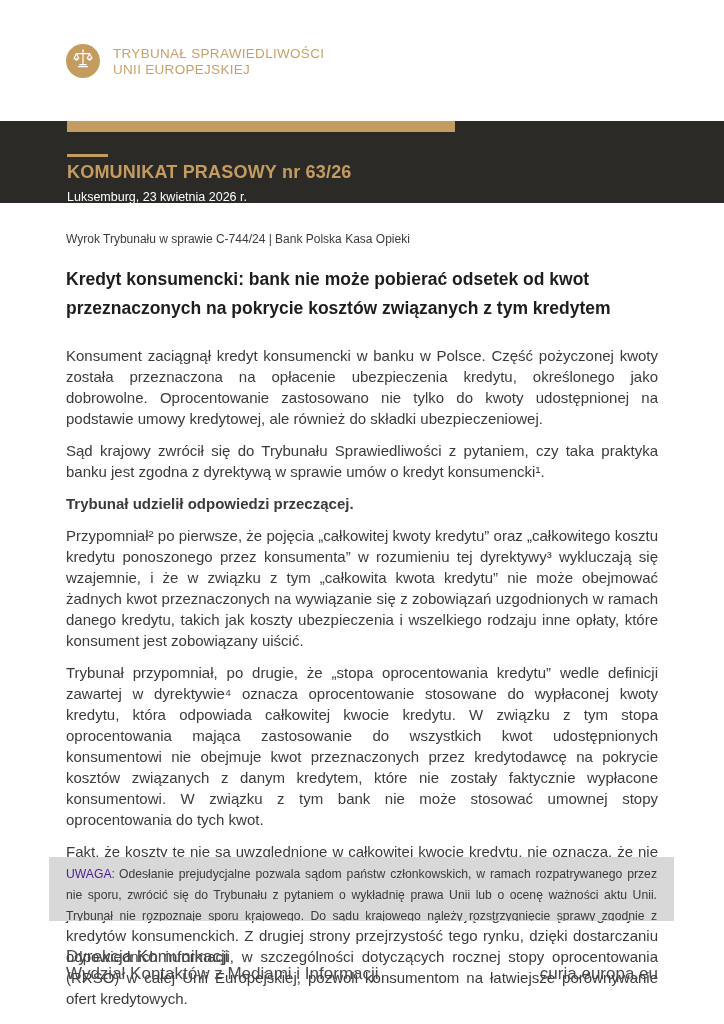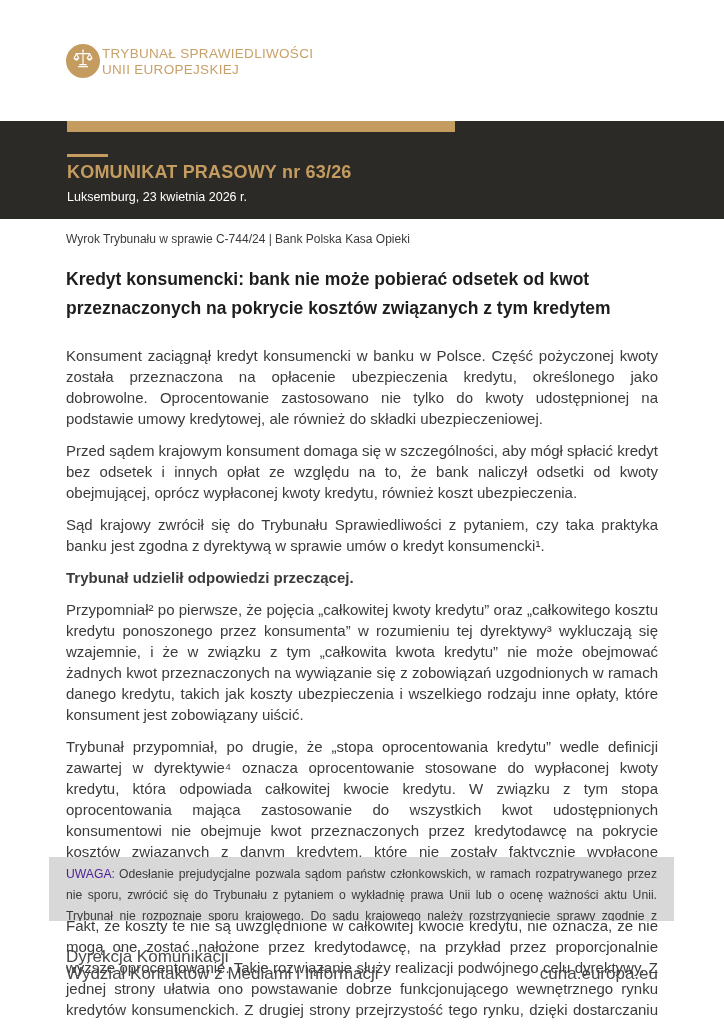--- a/index.html
+++ b/index.html
@@ -12,32 +12,32 @@
   }
   *{margin:0;padding:0;box-sizing:border-box;}
   html,body{background:#888;}
   body{font-family:"Liberation Sans","DejaVu Sans",sans-serif;}
   .page{
     position:relative;width:724px;height:1024px;background:#fff;
     margin:0 auto;overflow:hidden;color:var(--body-text);
   }
 
   
-  .masthead{position:absolute;top:44px;left:66px;display:flex;align-items:center;gap:2px;}
+  .masthead{position:absolute;top:44px;left:66px;display:flex;align-items:center;gap:13px;}
   .logo-circle{
     width:34px;height:34px;border-radius:50%;background:var(--gold);
     display:flex;align-items:center;justify-content:center;flex:0 0 auto;
   }
   .brand-name{
     color:var(--gold-light);font-size:13.5px;line-height:16px;
     letter-spacing:.3px;padding-top:1px;white-space:pre-line;
   }
 
   
-  .band{position:absolute;top:121px;left:0;width:724px;height:98px;background:var(--dark);}
+  .band{position:absolute;top:121px;left:0;width:724px;height:82px;background:var(--dark);}
   .gold-bar{position:absolute;top:0;left:67px;width:388px;height:11px;background:var(--gold);}
   .band-dash{position:absolute;top:33px;left:67px;width:41px;height:3px;background:var(--gold);}
   .banner-title{
     position:absolute;top:40px;left:67px;color:var(--gold);
     font-size:18px;font-weight:bold;letter-spacing:.2px;line-height:22px;
   }
   .banner-date{
     position:absolute;top:68px;left:67px;color:#FFFFFF;
     font-size:12.5px;font-weight:normal;line-height:16px;
   }
@@ -106,21 +106,20 @@
     <div class="band-dash"></div>
     <div class="banner-title">KOMUNIKAT PRASOWY nr 63/26</div>
     <div class="banner-date">Luksemburg, 23 kwietnia 2026 r.</div>
   </div>
 
   <div class="content">
     <div class="case-line">Wyrok Trybunału w sprawie C-744/24 | Bank Polska Kasa Opieki</div>
     <div class="headline">Kredyt konsumencki: bank nie może pobierać odsetek od kwot przeznaczonych na pokrycie kosztów związanych z tym kredytem</div>
 
     <p>Konsument zaciągnął kredyt konsumencki w banku w Polsce. Część pożyczonej kwoty została przeznaczona na opłacenie ubezpieczenia kredytu, określonego jako dobrowolne. Oprocentowanie zastosowano nie tylko do kwoty udostępnionej na podstawie umowy kredytowej, ale również do składki ubezpieczeniowej.</p>
-    <p>Przed sądem krajowym konsument domaga się w szczególności, aby mógł spłacić kredyt bez odsetek i innych opłat ze względu na to, że bank naliczył odsetki od kwoty obejmującej, oprócz wypłaconej kwoty kredytu, również koszt ubezpieczenia.</p>
     <p>Sąd krajowy zwrócił się do Trybunału Sprawiedliwości z pytaniem, czy taka praktyka banku jest zgodna z dyrektywą w sprawie umów o kredyt konsumencki¹.</p>
 
     <p class="ruling">Trybunał udzielił odpowiedzi przeczącej.</p>
 
     <p>Przypomniał² po pierwsze, że pojęcia „całkowitej kwoty kredytu” oraz „całkowitego kosztu kredytu ponoszonego przez konsumenta” w rozumieniu tej dyrektywy³ wykluczają się wzajemnie, i że w związku z tym „całkowita kwota kredytu” nie może obejmować żadnych kwot przeznaczonych na wywiązanie się z zobowiązań uzgodnionych w ramach danego kredytu, takich jak koszty ubezpieczenia i wszelkiego rodzaju inne opłaty, które konsument jest zobowiązany uiścić.</p>
     <p>Trybunał przypomniał, po drugie, że „stopa oprocentowania kredytu” wedle definicji zawartej w dyrektywie⁴ oznacza oprocentowanie stosowane do wypłaconej kwoty kredytu, która odpowiada całkowitej kwocie kredytu. W związku z tym stopa oprocentowania mająca zastosowanie do wszystkich kwot udostępnionych konsumentowi nie obejmuje kwot przeznaczonych przez kredytodawcę na pokrycie kosztów związanych z danym kredytem, które nie zostały faktycznie wypłacone konsumentowi. W związku z tym bank nie może stosować umownej stopy oprocentowania do tych kwot.</p>
     <p>Fakt, że koszty te nie są uwzględnione w całkowitej kwocie kredytu, nie oznacza, że nie mogą one zostać nałożone przez kredytodawcę, na przykład przez proporcjonalnie wyższe oprocentowanie. Takie rozwiązanie służy realizacji podwójnego celu dyrektywy. Z jednej strony ułatwia ono powstawanie dobrze funkcjonującego wewnętrznego rynku kredytów konsumenckich. Z drugiej strony przejrzystość tego rynku, dzięki dostarczaniu odpowiednich informacji, w szczególności dotyczących rocznej stopy oprocentowania (RRSO) w całej Unii Europejskiej, pozwoli konsumentom na łatwiejsze porównywanie ofert kredytowych.</p>
   </div>
 
   <div class="note-box">

